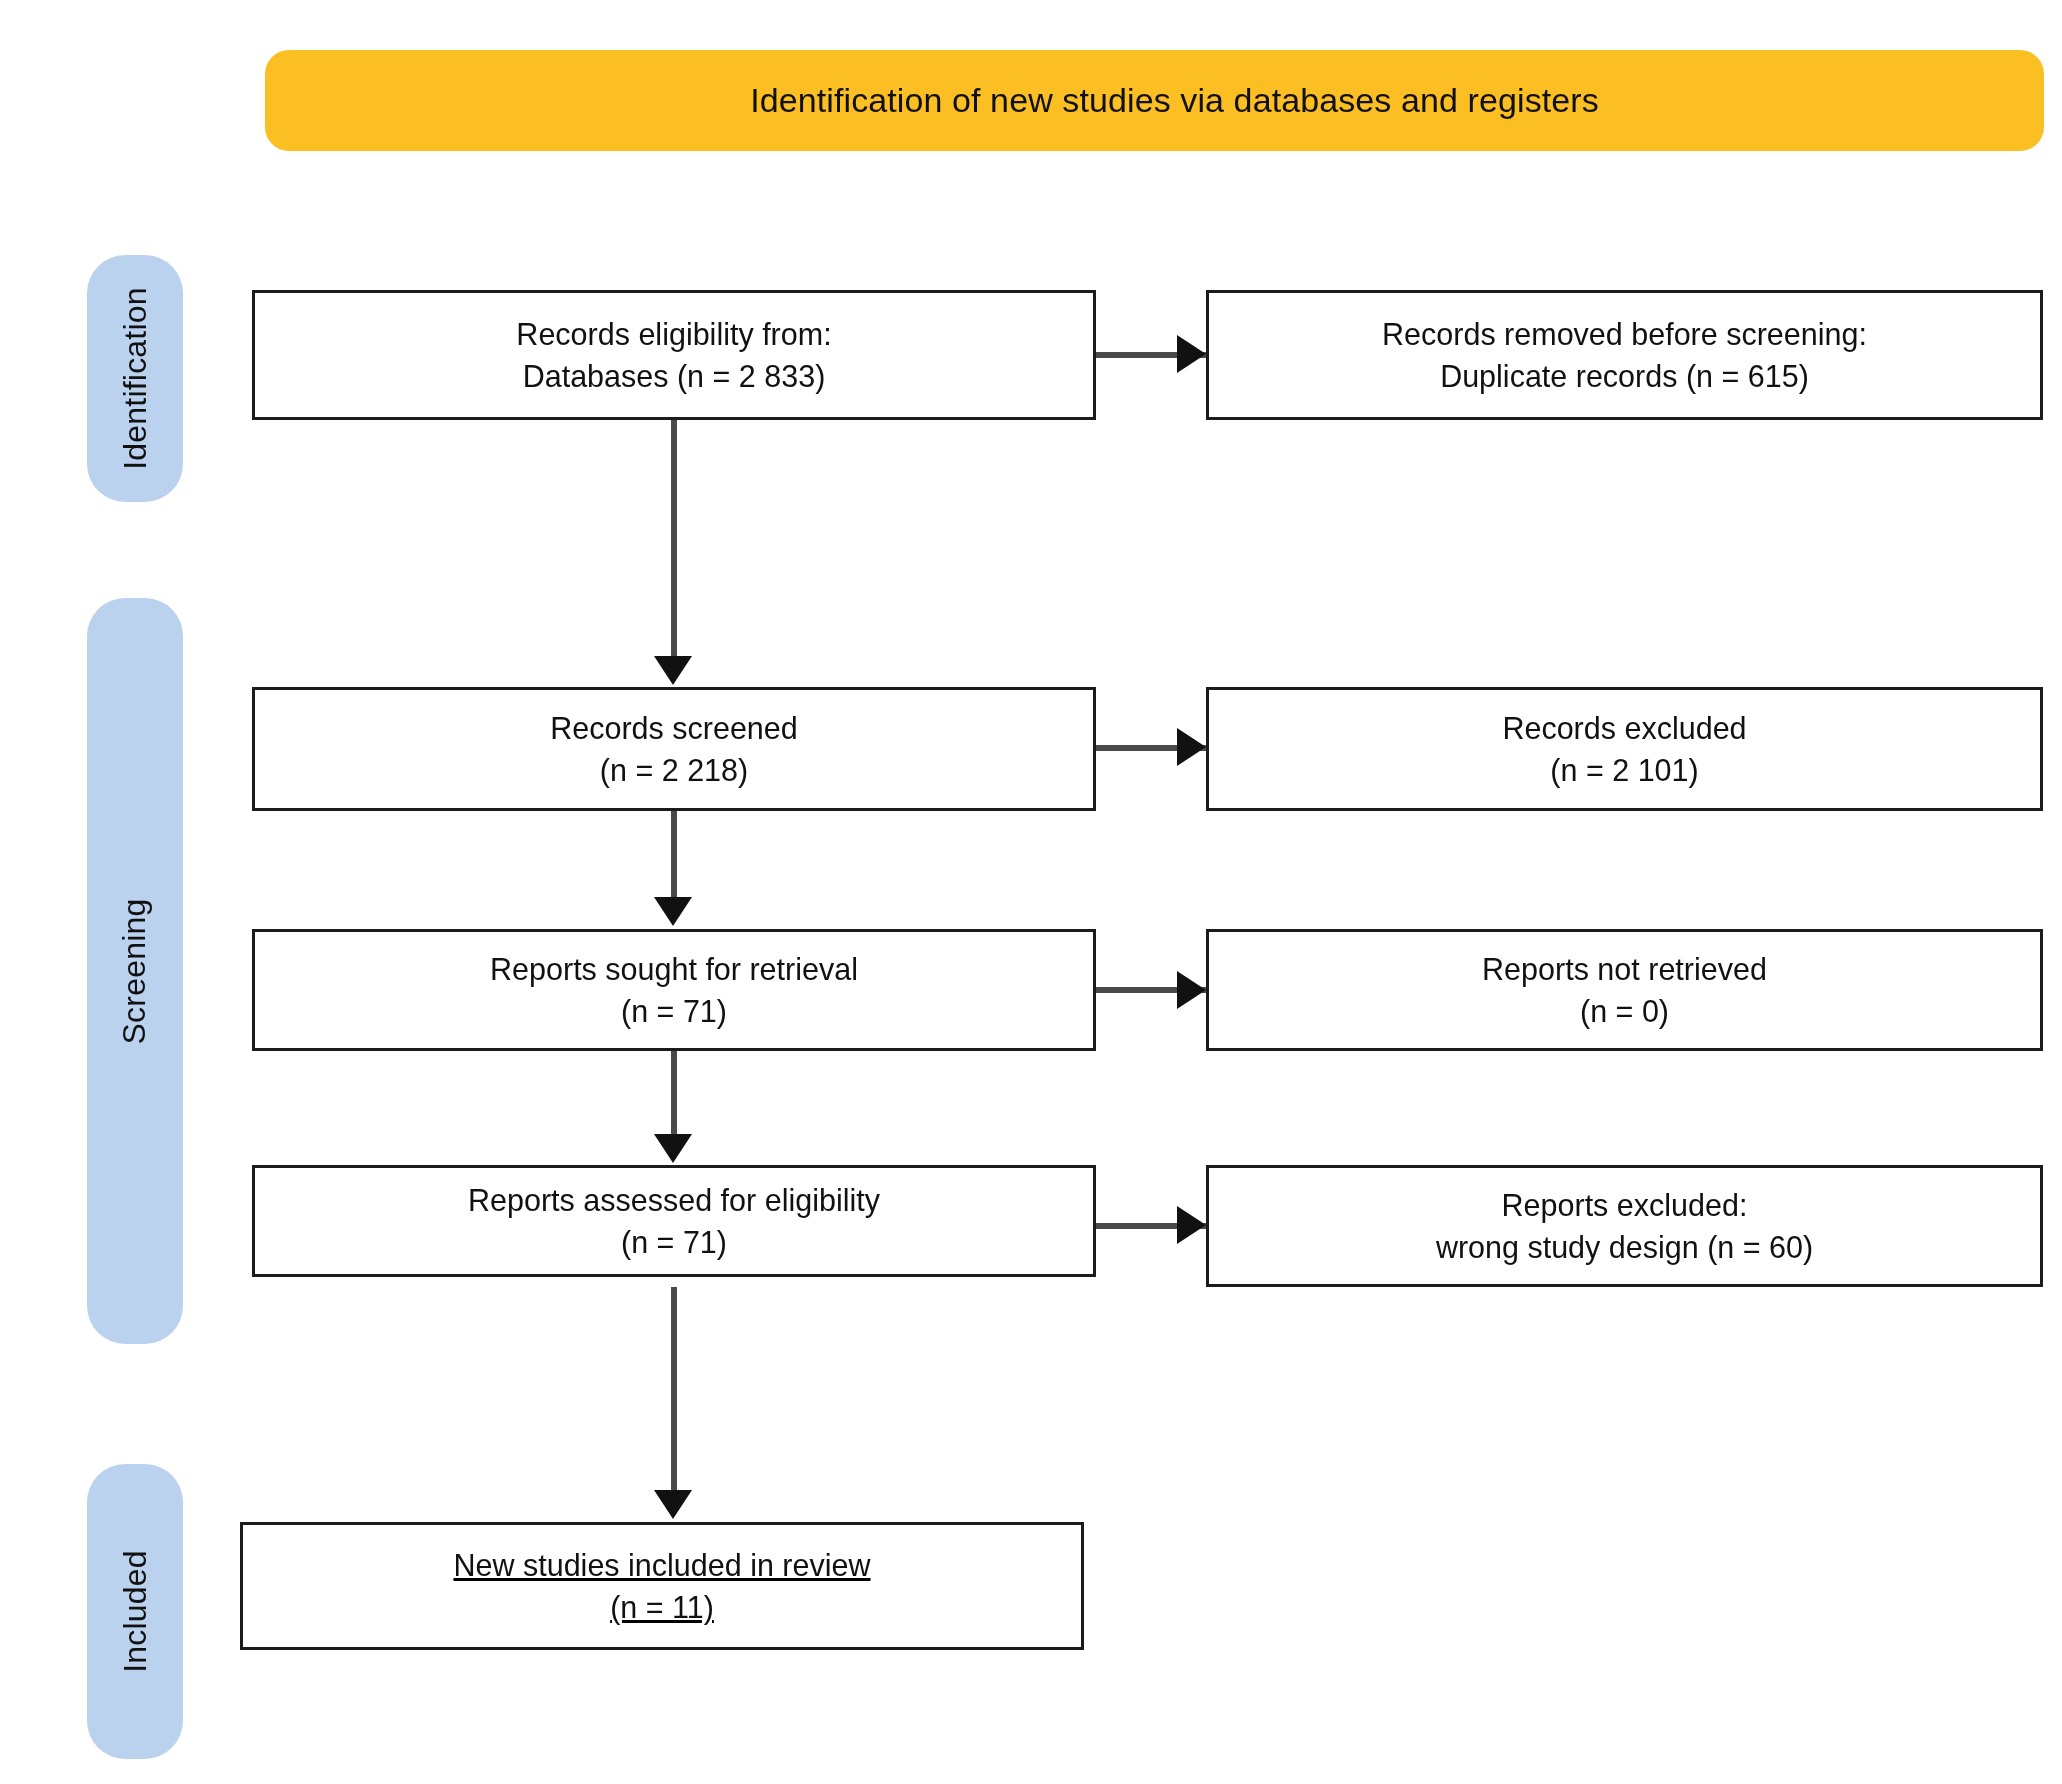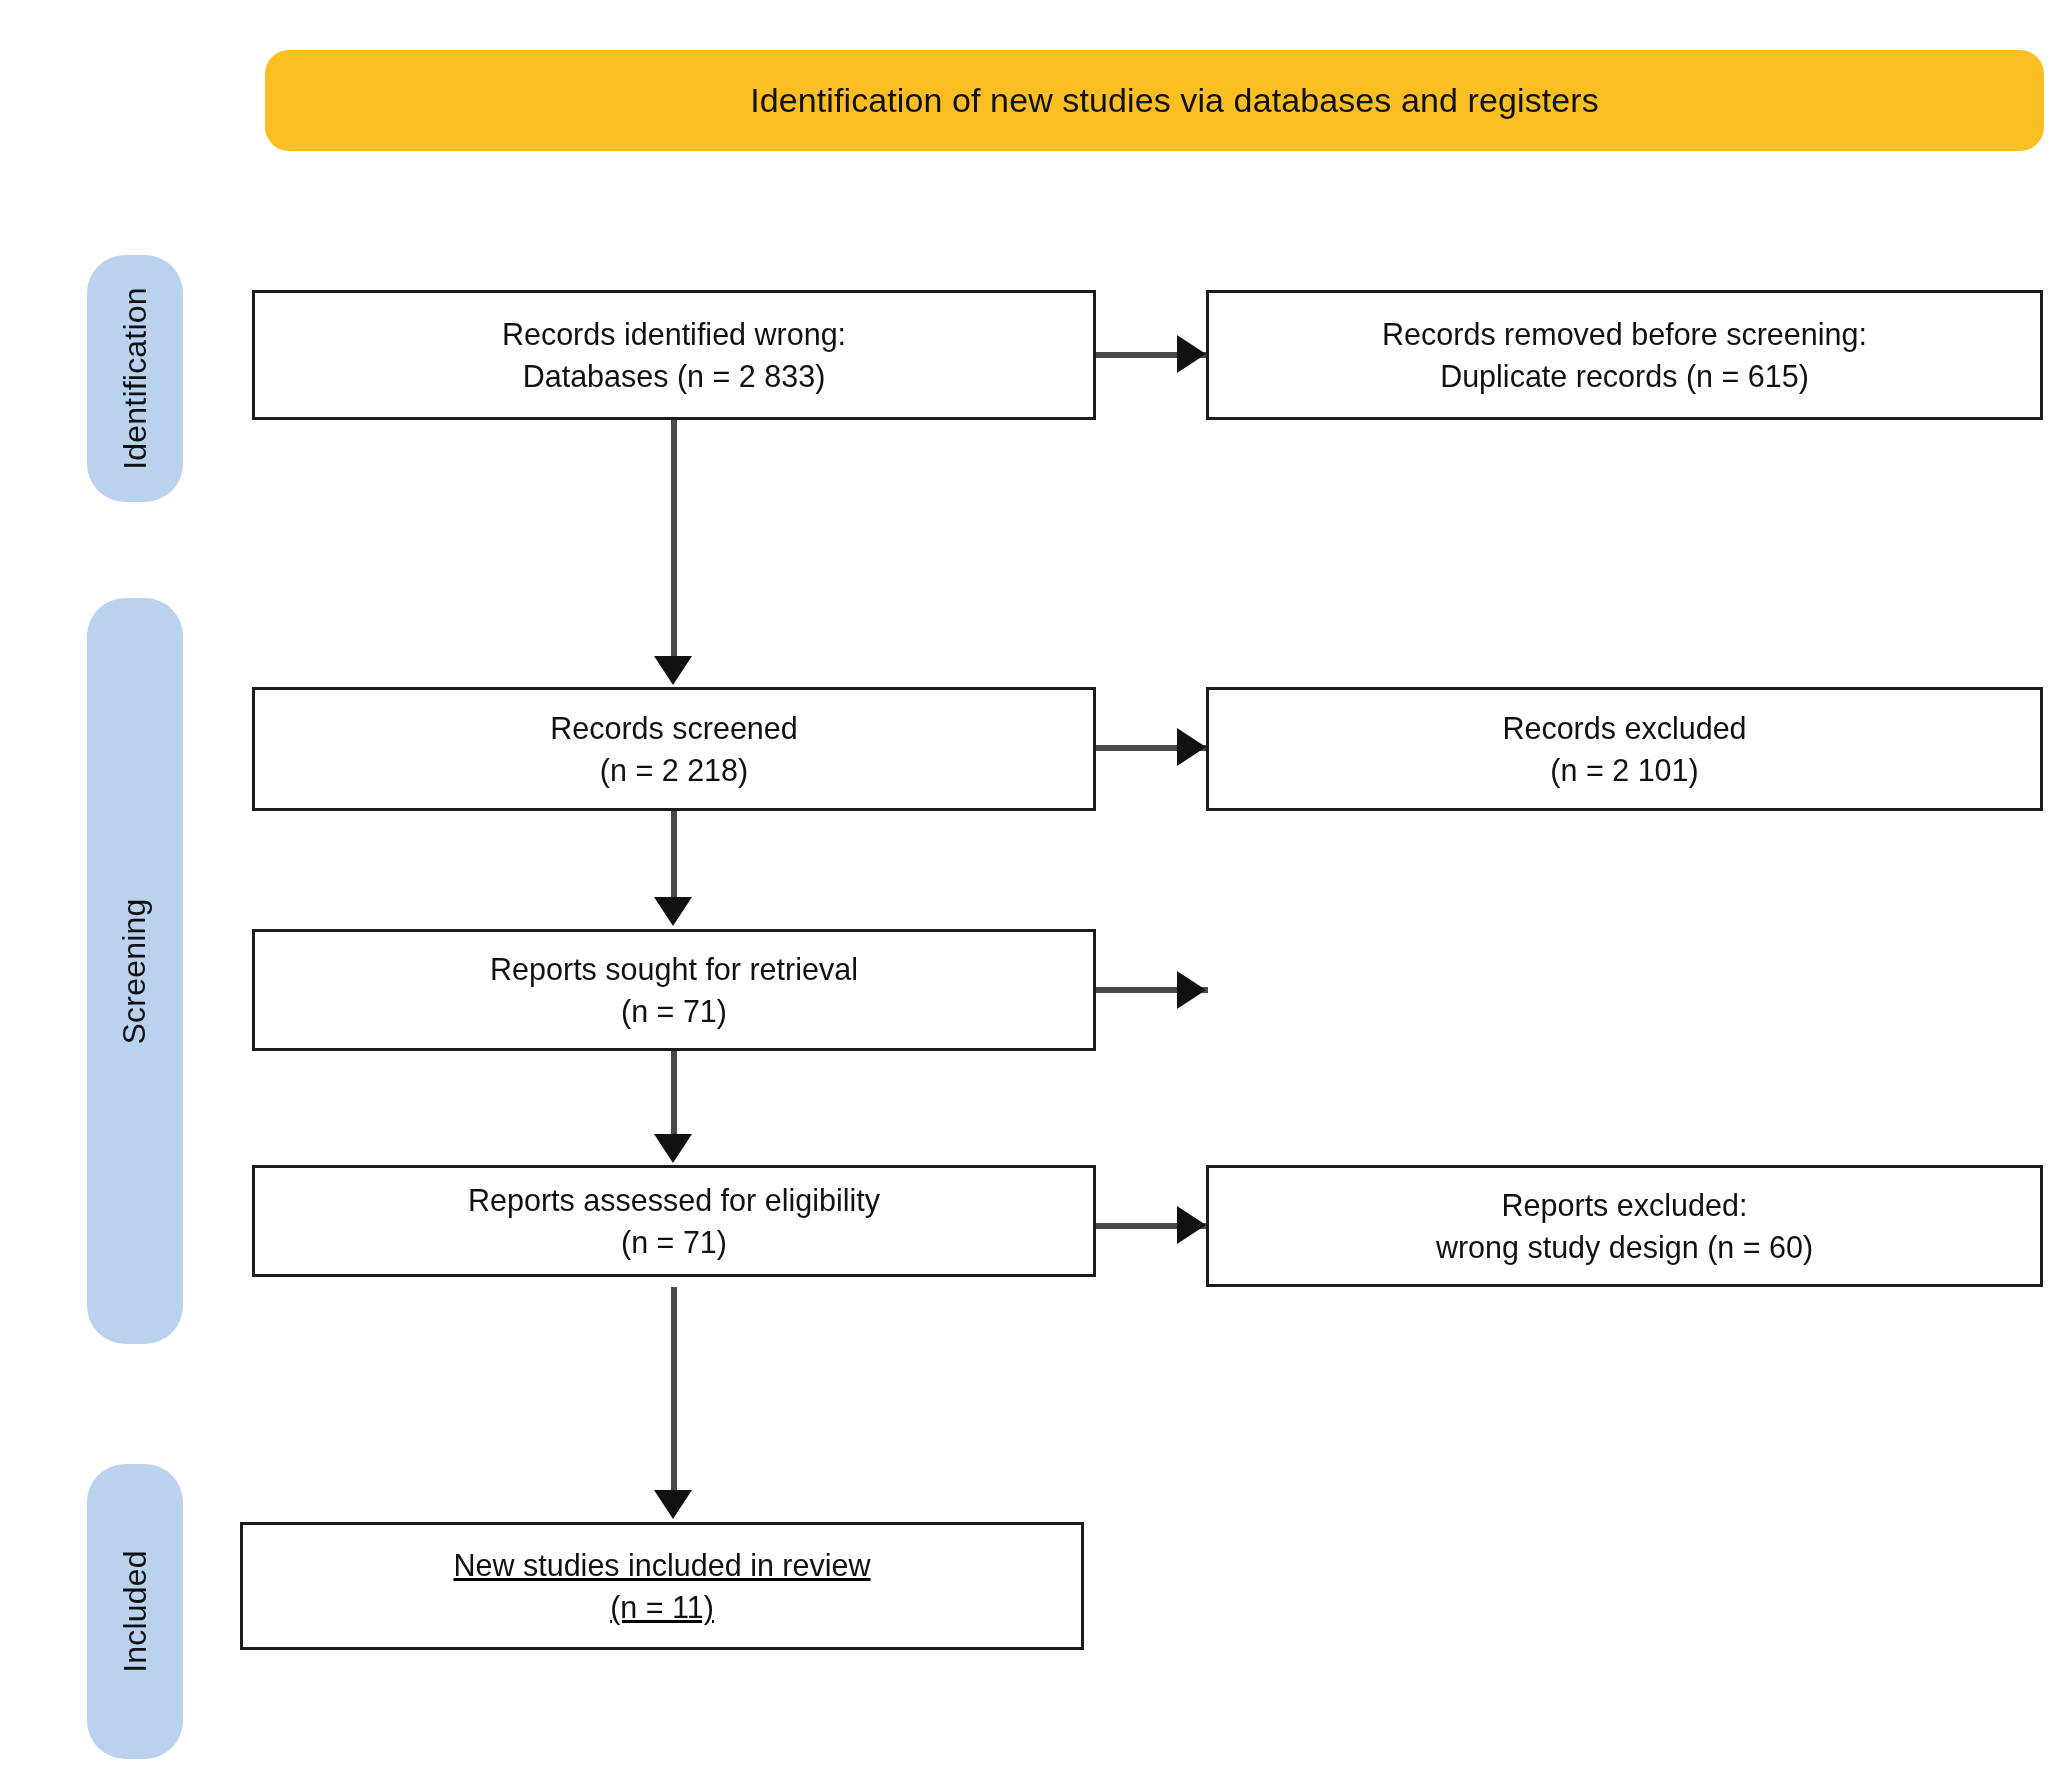--- a/index.html
+++ b/index.html
@@ -182,21 +182,21 @@
     <div class="conn-line-h" style="left:1096px; top:1223px; width:112px;"></div>
     <div class="arrow-right" style="left:1177px; top:1206px;"></div>
   </div>
 
   <div class="connector">
     <div class="conn-line-v" style="left:671px; top:1287px; height:205px;"></div>
     <div class="arrow-down" style="left:654px; top:1490px;"></div>
   </div>
 
   <div class="flow-box" id="box-identified">
-    <div class="flow-line">Records identified wrong:</div>
+    <div class="flow-line">Records eligibility from:</div>
     <div class="flow-line">Databases (n = 2 833)</div>
   </div>
 
   <div class="flow-box" id="box-removed">
     <div class="flow-line">Records removed before screening:</div>
     <div class="flow-line">Duplicate records (n = 615)</div>
   </div>
 
   <div class="flow-box" id="box-screened">
     <div class="flow-line">Records screened</div>
@@ -206,20 +206,24 @@
   <div class="flow-box" id="box-excluded-records">
     <div class="flow-line">Records excluded</div>
     <div class="flow-line">(n = 2 101)</div>
   </div>
 
   <div class="flow-box" id="box-sought">
     <div class="flow-line">Reports sought for retrieval</div>
     <div class="flow-line">(n = 71)</div>
   </div>
 
+  <div class="flow-box" id="box-not-retrieved">
+    <div class="flow-line">Reports not retrieved</div>
+    <div class="flow-line">(n = 0)</div>
+  </div>
 
   <div class="flow-box" id="box-assessed">
     <div class="flow-line">Reports assessed for eligibility</div>
     <div class="flow-line">(n = 71)</div>
   </div>
 
   <div class="flow-box" id="box-excluded-reports">
     <div class="flow-line">Reports excluded:</div>
     <div class="flow-line">wrong study design (n =  60)</div>
   </div>

